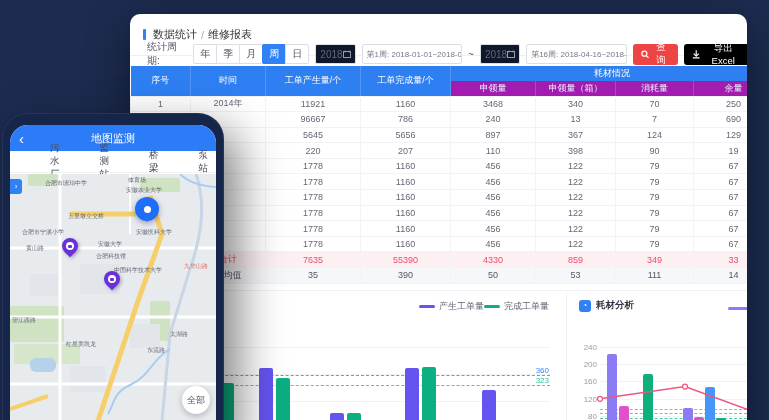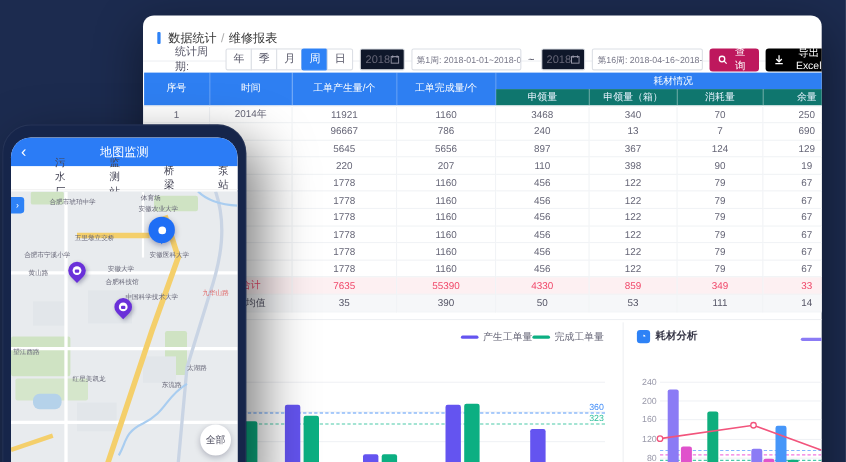--- a/index.html
+++ b/index.html
@@ -8,42 +8,42 @@
 
   
   .card { position:absolute; left:130px; top:14px; width:617px; height:500px;
           background:#fff; border-radius:10px 10px 0 0; overflow:hidden; z-index:1;
           box-shadow:0 14px 44px rgba(0,0,0,.45); }
   .crumb { position:absolute; left:0; top:0; width:100%; height:42px; border-bottom:1px solid #eef0f3;
            display:flex; align-items:center; padding-left:13px; font-size:11px; color:#333; }
   .crumb .accent { width:3px; height:11px; background:#2e82f6; margin-right:7px; border-radius:1px; }
   .crumb .sep { color:#aaa; margin:0 4px; }
 
-  .filter { position:absolute; left:16px; top:27px; width:100%; height:26px;
+  .filter { position:absolute; left:4px; top:27px; width:100%; height:26px;
             display:flex; align-items:center; gap:6px; padding-left:13px; font-size:10px; color:#556; }
   .seg { display:flex; }
   .seg-btn { width:24px; height:20px; line-height:18px; text-align:center; border:1px solid #dcdfe5;
              background:#fff; color:#556; margin-left:-1px; cursor:pointer; font-size:10px; }
   .seg-btn:first-child { border-radius:2px 0 0 2px; margin-left:0; }
   .seg-btn:last-child { border-radius:0 2px 2px 0; }
   .seg-btn.active { background:#2e82f6; border-color:#2e82f6; color:#fff; border-radius:2px; }
   .sel { width:42px; height:20px; border:1px solid #dcdfe5; border-radius:2px; display:flex;
          align-items:center; justify-content:space-between; padding:0 4px; color:#667; background:#0f172a; }
   .inp { width:106px; height:20px; border:1px solid #dcdfe5; border-radius:2px; display:flex;
          align-items:center; padding:0 4px; font-size:8px; color:#778; white-space:nowrap; overflow:hidden; background:#fff; }
   .btn { height:21px; border:none; border-radius:3px; color:#fff; font-size:9.5px; display:flex;
          align-items:center; justify-content:center; gap:3px; padding:0 8px; cursor:pointer; }
-  .btn.query { background:#be185d; }
+  .btn.query { background:#ef4444; }
   .btn.export { background:#000000; }
 
   
   table.tbl { position:absolute; left:0; top:52px; width:643px; border-collapse:collapse; table-layout:fixed; }
   .tbl th { font-weight:normal; font-size:9px; color:#fff; height:15px; border-right:1px solid rgba(255,255,255,.18); }
   .tbl thead tr.g th { background:#2e7ff2; }
-  .tbl thead tr.s th { background:#0f766e; color:#eaf3ff; }
+  .tbl thead tr.s th { background:#a21caf; color:#eaf3ff; }
   .tbl thead th[rowspan] { background:#2e7ff2 !important; }
   .tbl td { font-size:9px; color:#667; text-align:center; height:15.6px; border:1px solid #f1f3f6; background:#fff; }
   .tbl tr.total td { background:#fdf0f2; color:#f0486a; }
   .tbl tr.avg td { background:#f6f7f9; color:#556; }
 
   
   .charts-sep { position:absolute; left:0; top:276px; width:100%; height:1px; background:#eef0f3; }
   .vdiv { position:absolute; left:436px; top:279px; width:1px; height:221px; background:#eef0f3; }
   .panel { position:absolute; top:279px; height:221px; overflow:hidden; }
   #chart-left { left:0; width:436px; }

